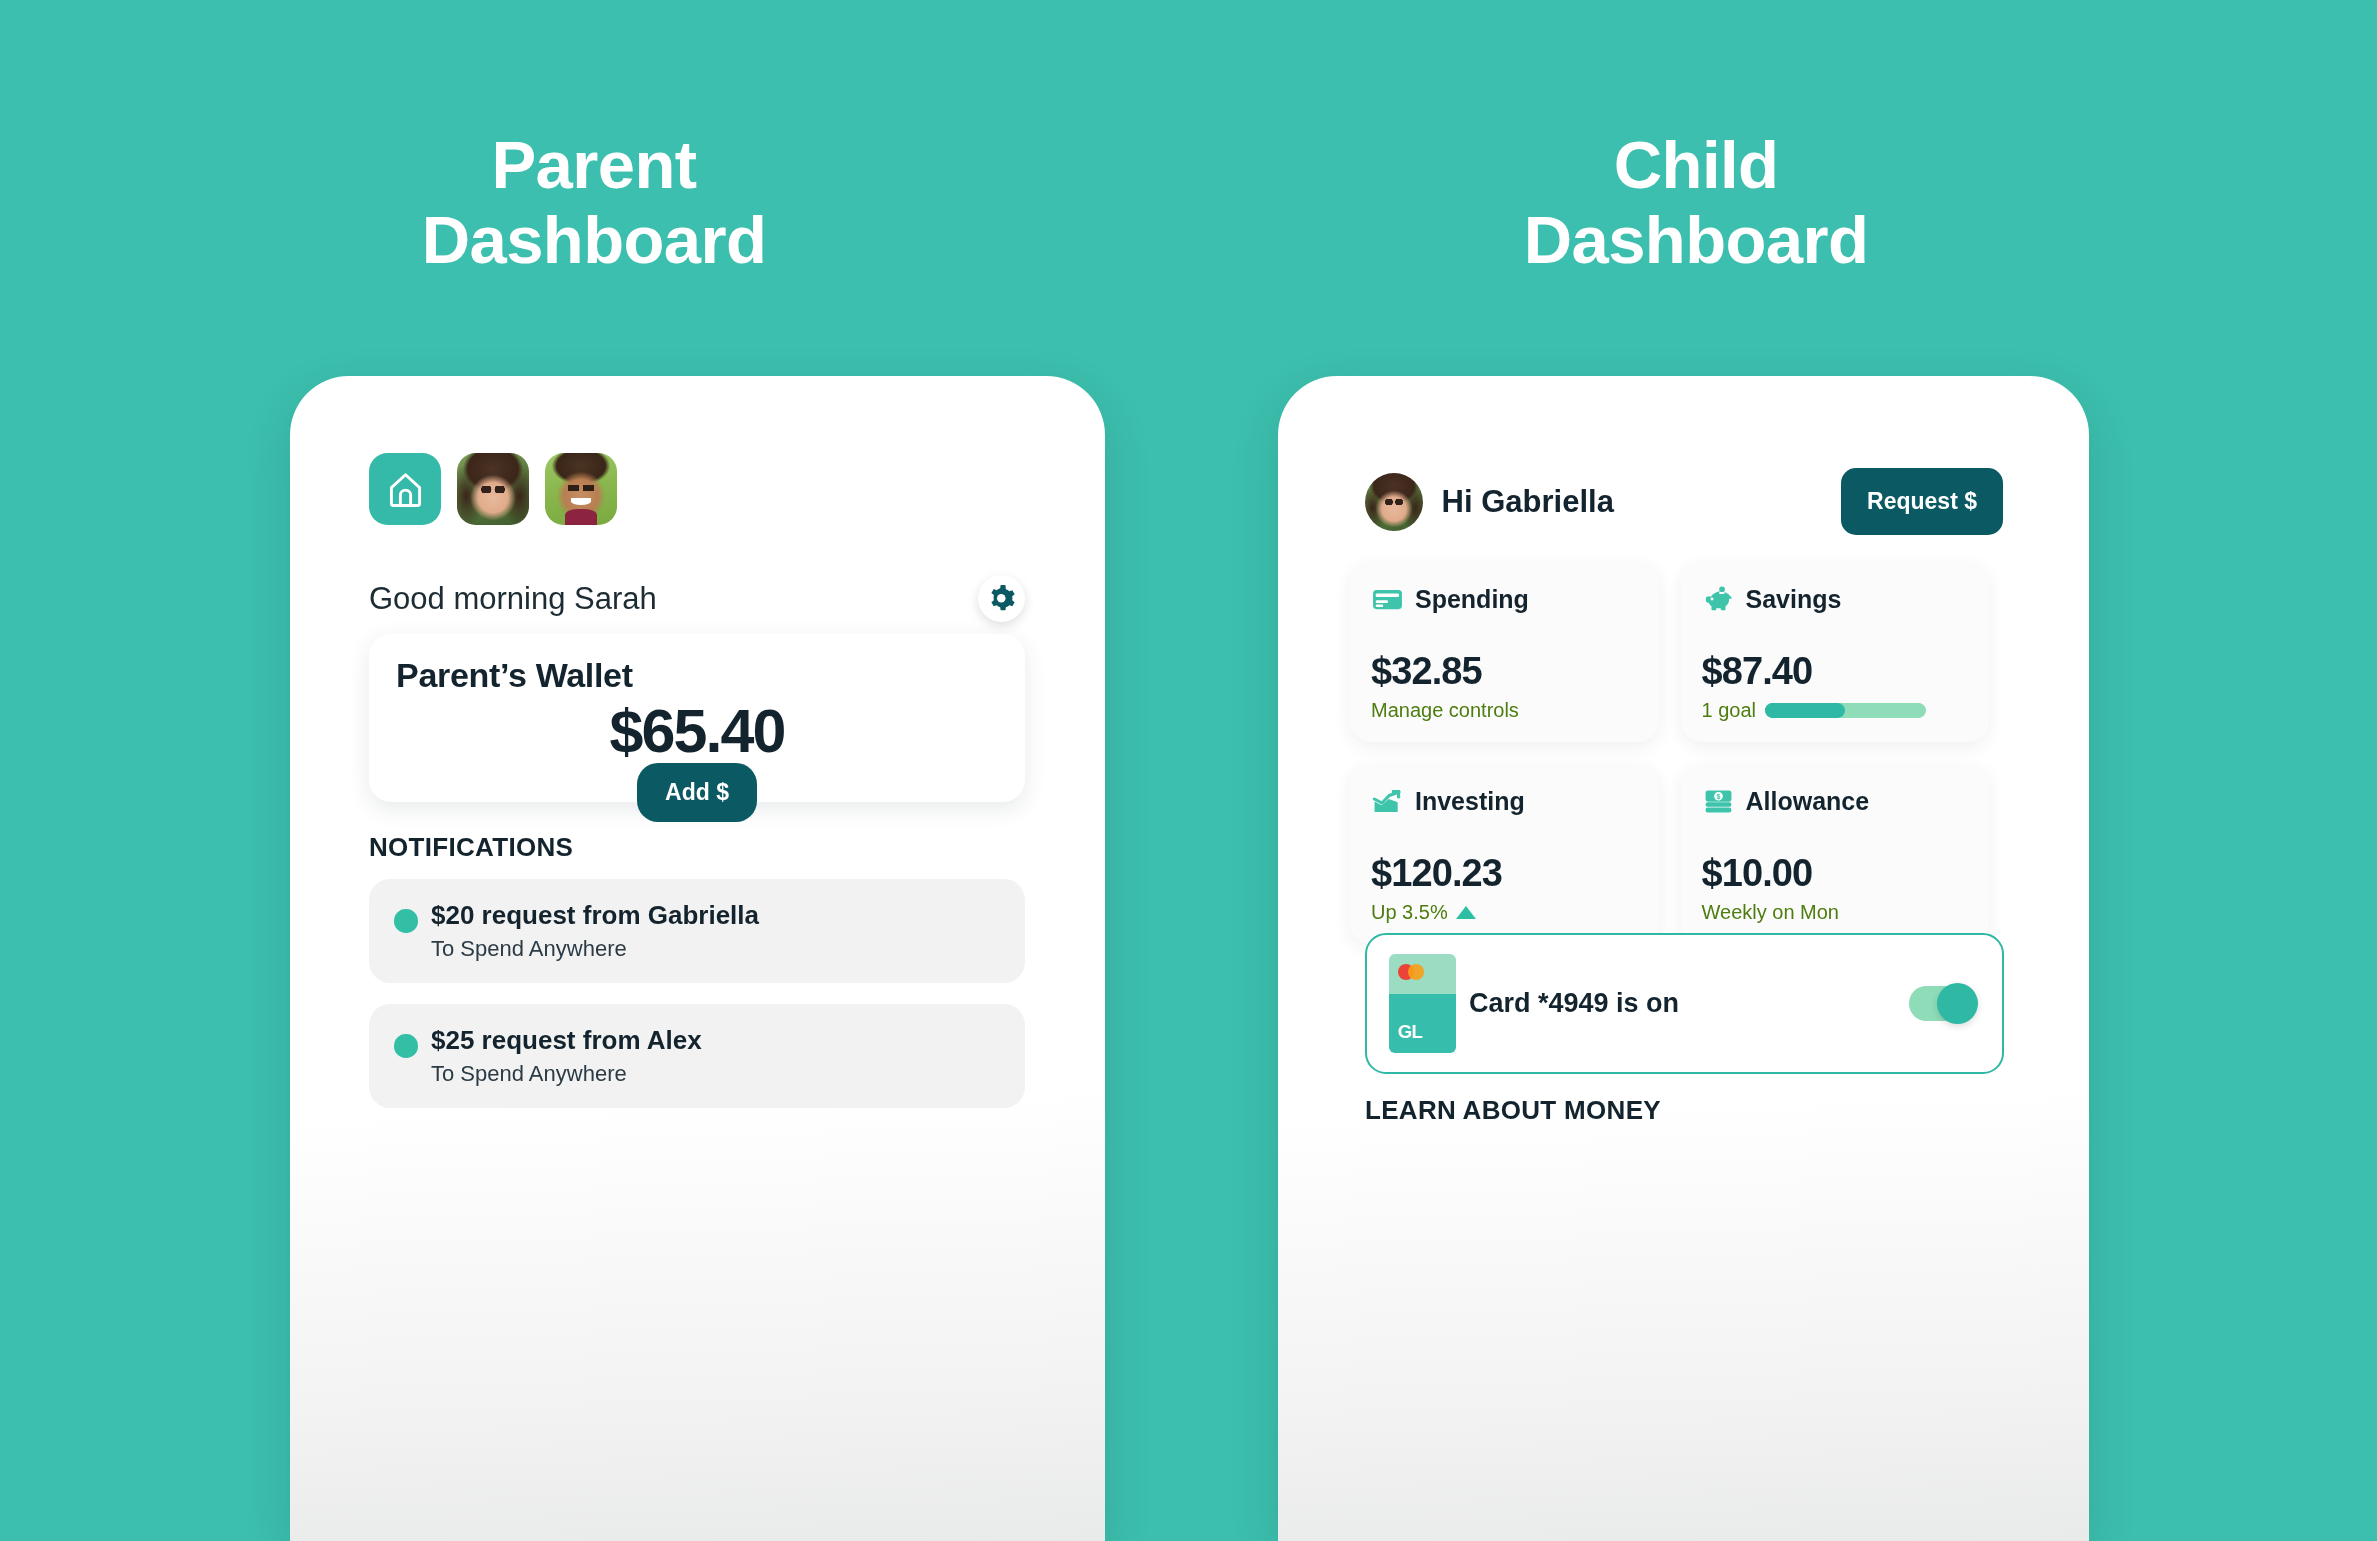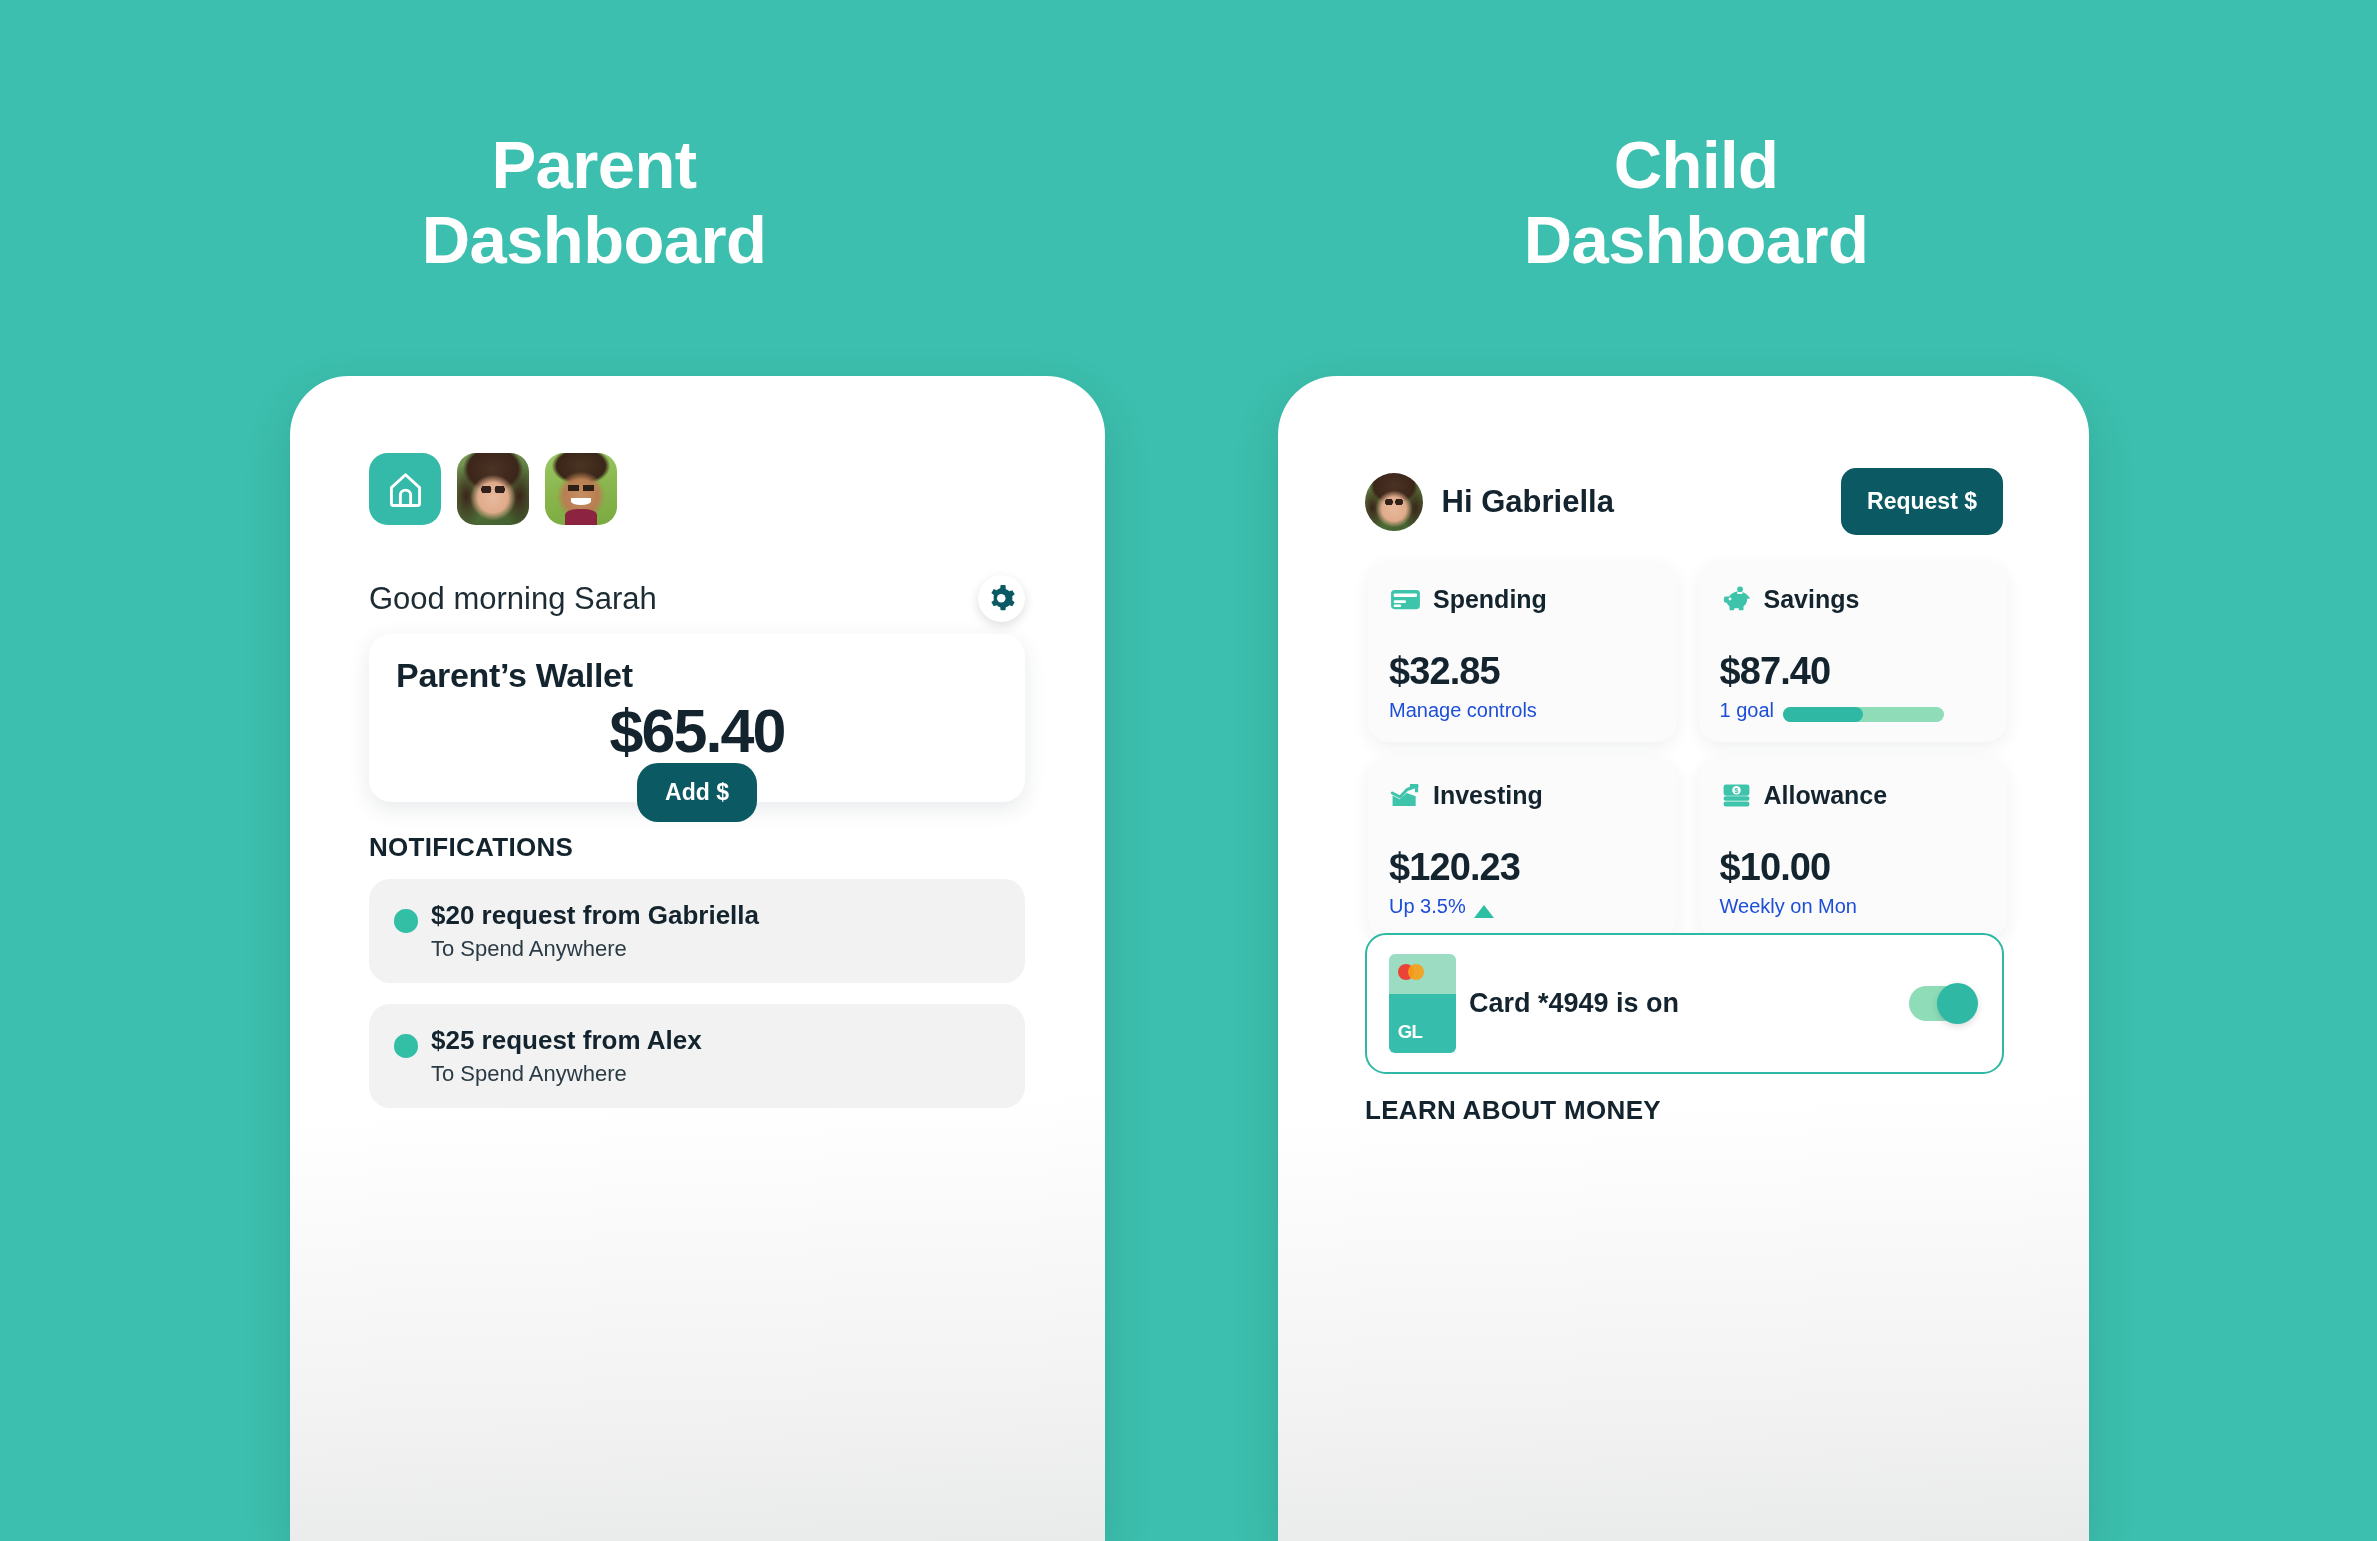--- a/index.html
+++ b/index.html
@@ -158,39 +158,39 @@
     margin-left: auto;
     background: #0b5a63; color: #ffffff;
     font-size: 23px; font-weight: bold;
     border: none; border-radius: 15px;
     padding: 20px 26px;
     cursor: pointer;
   }
 
   
   .stat-grid {
-    position: absolute; left: 90px; top: 186px;
+    position: absolute; left: 72px; top: 186px;
     width: 639px;
     display: grid; grid-template-columns: 1fr 1fr;
-    gap: 16px 22px;
+    gap: 22px 22px;
   }
   .stat-card {
     background: #fbfbfb;
     border-radius: 21px;
     box-shadow: 0 5px 17.3px rgba(26,45,60,0.07);
     padding: 21px 21px 20px 21px;
     height: 180px;
     display: flex; flex-direction: column;
   }
   .stat-top { display: flex; align-items: center; gap: 11px; }
   .stat-icon { width: 33px; height: 33px; flex: 0 0 auto; }
   .stat-icon svg { width: 33px; height: 33px; display: block; }
   .stat-label { font-size: 25px; font-weight: bold; color: #14242e; }
   .stat-amount { font-size: 38px; font-weight: bold; color: #14242e; letter-spacing: -0.9px; margin-top: auto; }
-  .stat-sub { font-size: 20px; color: #1d4ed8; margin-top: 6.2px; display: flex; align-items: flex-end; gap: 8.7px; }
+  .stat-sub { font-size: 20px; color: #4d7c0f; margin-top: 6.2px; display: flex; align-items: center; gap: 8.7px; }
   .tri-up {
     width: 0; height: 0;
     border-left: 10px solid transparent;
     border-right: 10px solid transparent;
     border-bottom: 13.6px solid #2dbfa3;
     display: inline-block;
   }
   .goal-bar {
     flex: 1; height: 15px; border-radius: 7.4px;
     background: #8fdcb9; position: relative; max-width: 161px; min-width: 111px;

